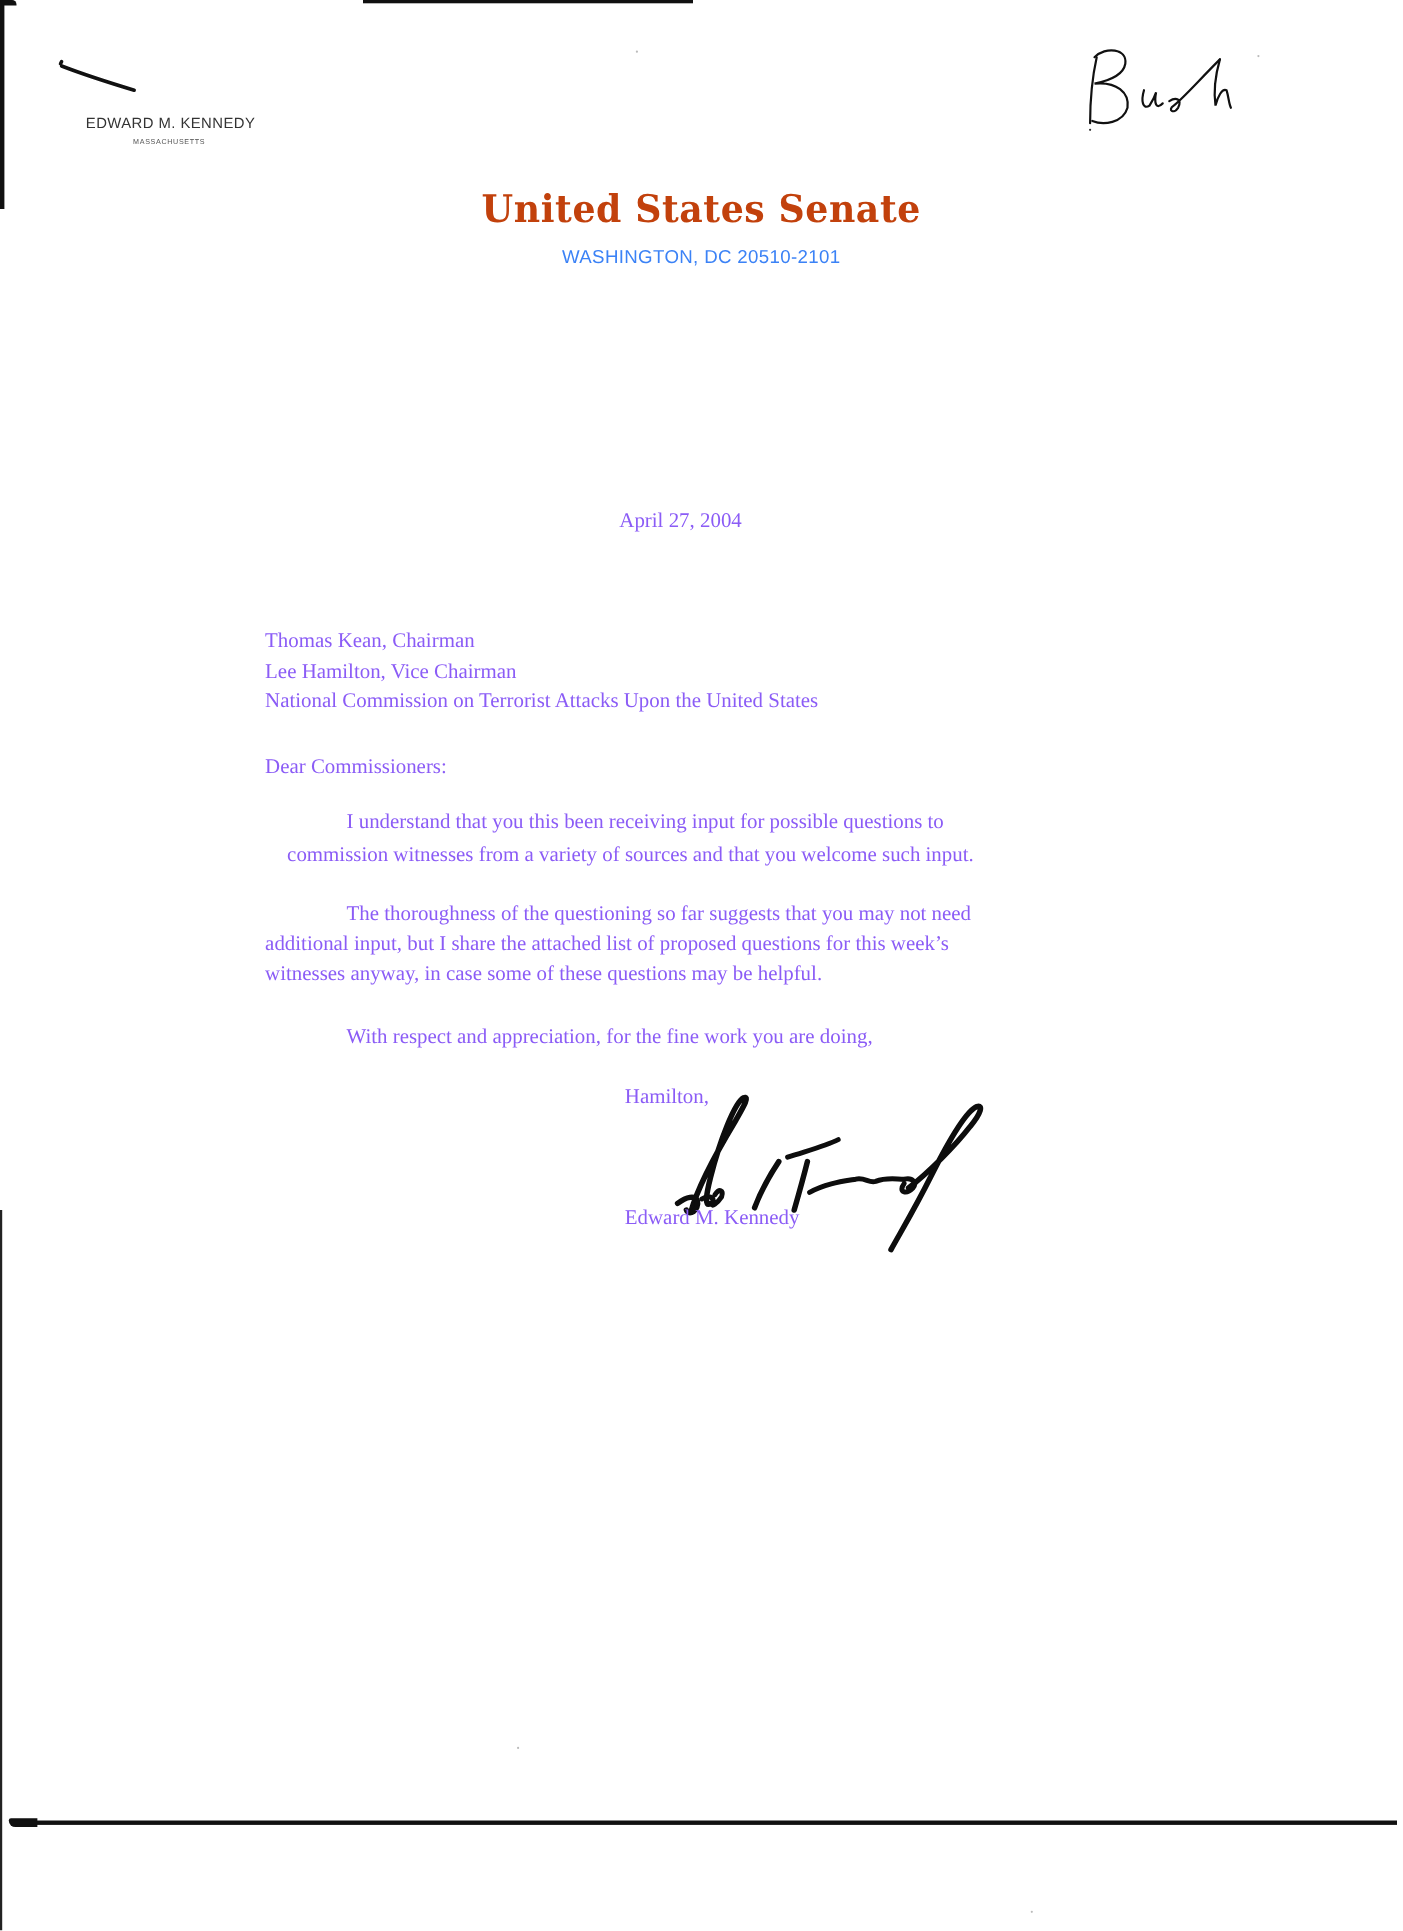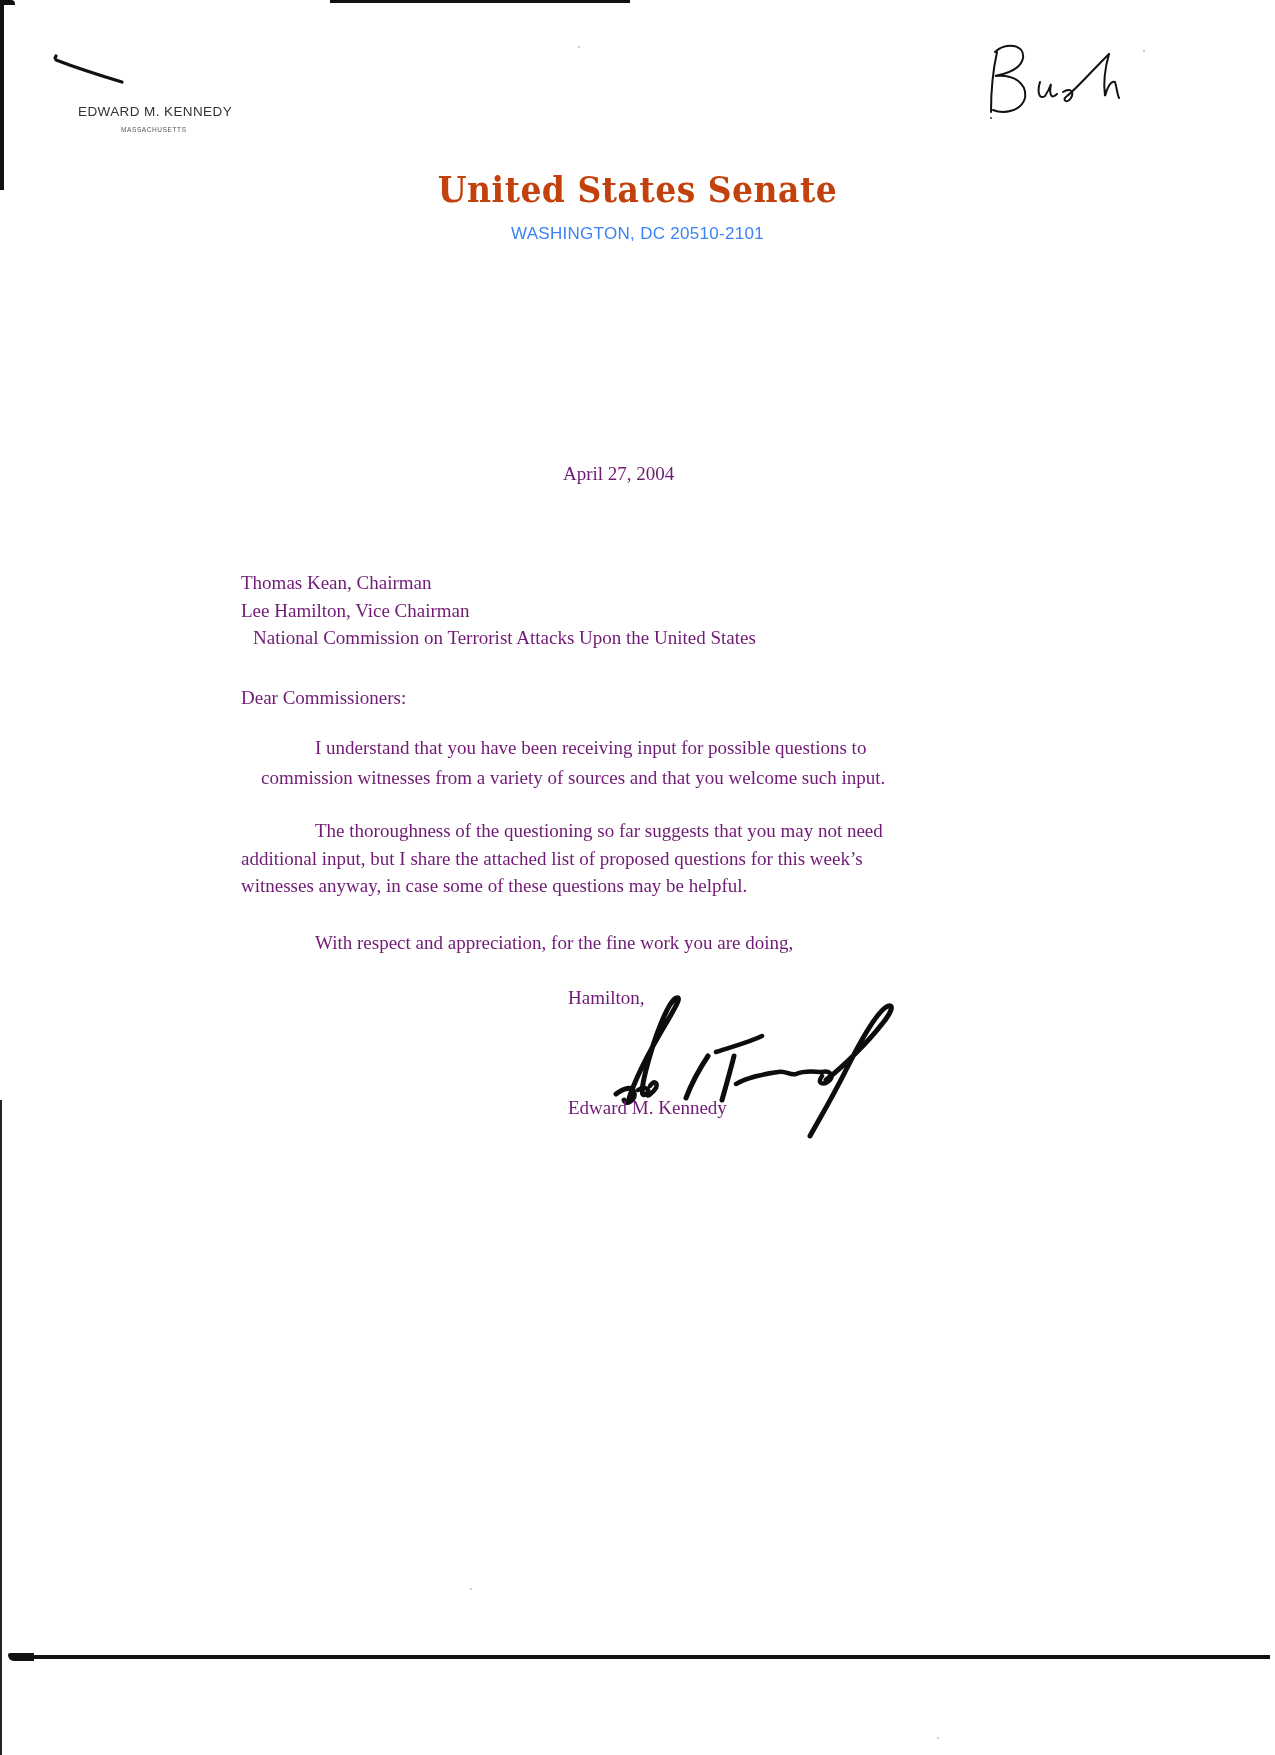--- a/index.html
+++ b/index.html
@@ -87,26 +87,26 @@
   .handwritten-note {
     left: 985px; top: 40px; width: 150px; height: 85px;
   }
 
   
   .txt {
     font-family: "Liberation Serif", "DejaVu Serif", serif;
     font-size: 19px;
     line-height: 1;
     white-space: nowrap;
-    color: #701a75;
+    color: #8b5cf6;
   }
   .date { left: 563px; top: 464px; }
   .addr1 { left: 241px; top: 573px; }
   .addr2 { left: 241px; top: 601px; text-align: center; }
-  .addr3 { left: 241px; top: 628px; margin-left: 12px; }
+  .addr3 { left: 241px; top: 628px; }
   .salutation { left: 241px; top: 688px; }
   .p1l1 { left: 315px; top: 738px; }
   .p1l2 { left: 241px; top: 768px; margin-left: 20px; }
   .p2l1 { left: 315px; top: 821px; }
   .p2l2 { left: 241px; top: 849px; }
   .p2l3 { left: 241px; top: 876px; }
   .closing { left: 315px; top: 933px; }
   .signoff { left: 568px; top: 988px; }
   .signer { left: 568px; top: 1098px; }
 
@@ -156,21 +156,21 @@
 
   <div>
     <div class="abs txt addr1">Thomas Kean, Chairman</div>
     <div class="abs txt addr2">Lee Hamilton, Vice Chairman</div>
     <div class="abs txt addr3">National Commission on Terrorist Attacks Upon the United States</div>
   </div>
 
   <div class="abs txt salutation">Dear Commissioners:</div>
 
   <div>
-    <div class="abs txt p1l1">I understand that you have been receiving input for possible questions to</div>
+    <div class="abs txt p1l1">I understand that you this been receiving input for possible questions to</div>
     <div class="abs txt p1l2">commission witnesses from a variety of sources and that you welcome such input.</div>
   </div>
 
   <div>
     <div class="abs txt p2l1">The thoroughness of the questioning so far suggests that you may not need</div>
     <div class="abs txt p2l2">additional input, but I share the attached list of proposed questions for this week’s</div>
     <div class="abs txt p2l3">witnesses anyway, in case some of these questions may be helpful.</div>
   </div>
 
   <div class="abs txt closing">With respect and appreciation, for the fine work you are doing,</div>

